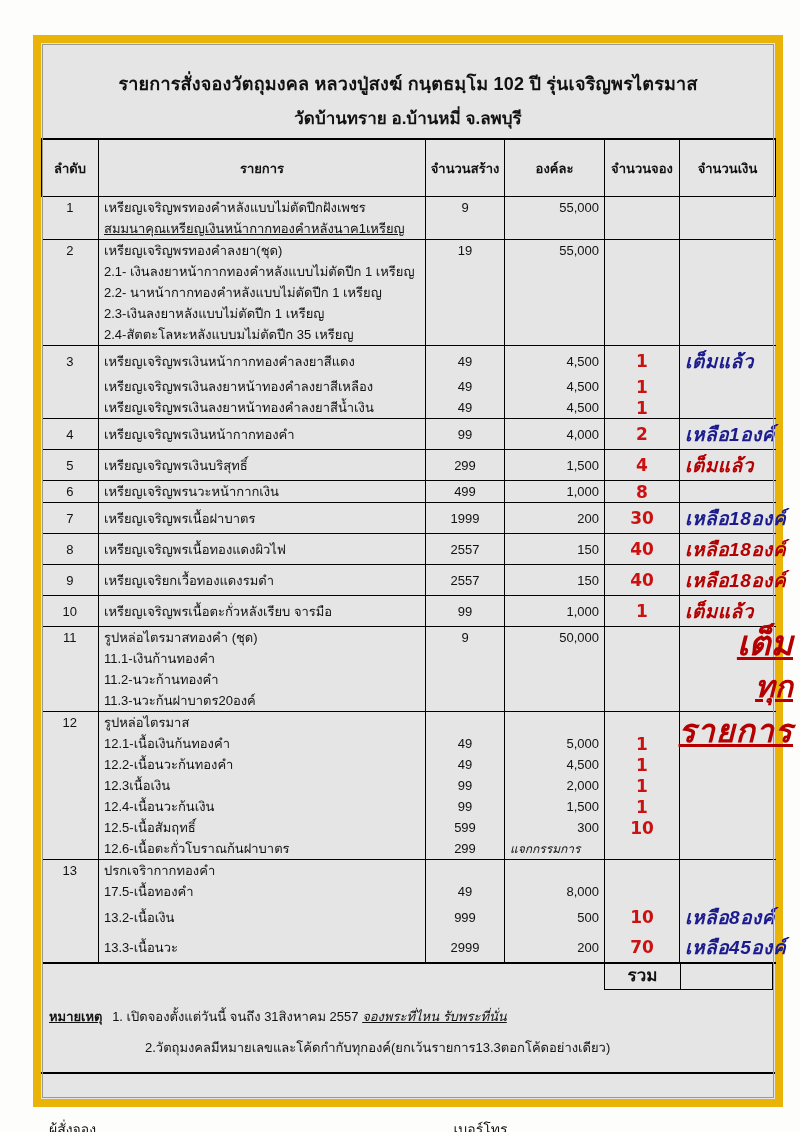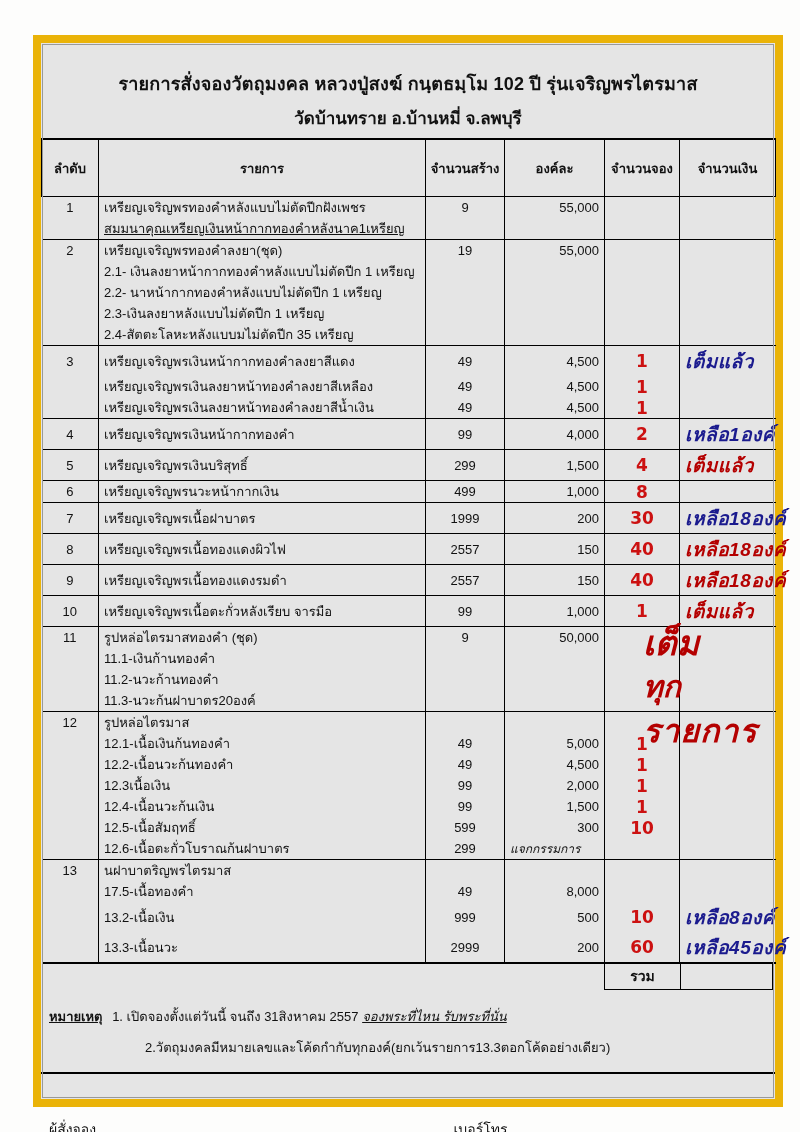--- a/index.html
+++ b/index.html
@@ -27,31 +27,31 @@
   td.c-price.it{font-style:italic;text-align:left;font-size:12px;}
   td.c-booked{text-align:center;}
   span.u{text-decoration:underline;}
   span.booked{color:var(--num-red);font-weight:bold;font-size:17px;
     font-family:"DejaVu Sans", sans-serif;}
   span.remain{font-weight:bold;font-style:italic;font-size:19px;letter-spacing:.5px;
     white-space:nowrap;}
   span.remain.blue{color:var(--ann-blue);}
   span.remain.red{color:var(--ann-red);}
 
-  .big-ann{position:absolute;right:-18px;top:578px;width:150px;text-align:left;
+  .big-ann{position:absolute;right:-18px;top:578px;width:150px;text-align:right;
     color:var(--ann-red);font-weight:bold;font-style:italic;line-height:44px;
-    font-size:34px;pointer-events:none;}
+    font-size:34px;pointer-events:none;text-decoration:underline;}
   .big-ann .w2{font-size:30px;}
   .big-ann .w3{font-size:32px;letter-spacing:1px;}
   .big-ann span{display:block;}
 
   .total-row{margin-left:563px;width:169px;height:26px;display:flex;
     border:1.5px solid #000;border-top:none;box-sizing:border-box;}
   .total-cell{width:75px;border-right:1px solid #000;text-align:center;
-    font-weight:bold;font-size:14px;line-height:24px;}
+    font-weight:bold;font-size:17px;line-height:24px;}
   .total-empty{flex:1;}
 
   .notes{margin-top:16px;padding-left:8px;font-size:13px;}
   .notes-label{font-weight:bold;text-decoration:underline;}
   .note-line1{margin-left:6px;}
   .note1-u{font-style:italic;text-decoration:underline;text-align:right;}
   .note-line2{margin-left:96px;margin-top:10px;}
 
   .divider{border-top:2px solid #000;margin-top:14px;}
 
@@ -207,21 +207,21 @@
         <tr class="grp">
           <td class="c-no">8</td>
           <td class="c-item"><span>เหรียญเจริญพรเนื้อทองแดงผิวไฟ</span></td>
           <td class="c-made">2557</td>
           <td class="c-price">150</td>
           <td class="c-booked"><span class="booked">40</span></td>
           <td class="c-money"><span class="remain red">เหลือ18องค์</span></td>
         </tr>
         <tr class="grp">
           <td class="c-no">9</td>
-          <td class="c-item"><span>เหรียญเจริญพรเนื้อทองแดงรมดำ</span></td>
+          <td class="c-item"><span>เหรียญเจริยกเวื้อทองแดงรมดำ</span></td>
           <td class="c-made">2557</td>
           <td class="c-price">150</td>
           <td class="c-booked"><span class="booked">40</span></td>
           <td class="c-money"><span class="remain red">เหลือ18องค์</span></td>
         </tr>
         <tr class="grp">
           <td class="c-no">10</td>
           <td class="c-item"><span>เหรียญเจริญพรเนื้อตะกั่วหลังเรียบ จารมือ</span></td>
           <td class="c-made">99</td>
           <td class="c-price">1,000</td>
@@ -311,21 +311,21 @@
         <tr>
           <td class="c-no"></td>
           <td class="c-item"><span>12.6-เนื้อตะกั่วโบราณก้นฝาบาตร</span></td>
           <td class="c-made">299</td>
           <td class="c-price it">แจกกรรมการ</td>
           <td class="c-booked"></td>
           <td class="c-money"></td>
         </tr>
         <tr class="grp">
           <td class="c-no">13</td>
-          <td class="c-item"><span>นฝาบาตริญพรไตรมาส</span></td>
+          <td class="c-item"><span>ปรกเจริากากทองคำ</span></td>
           <td class="c-made"></td>
           <td class="c-price"></td>
           <td class="c-booked"></td>
           <td class="c-money"></td>
         </tr>
         <tr>
           <td class="c-no"></td>
           <td class="c-item"><span>17.5-เนื้อทองคำ</span></td>
           <td class="c-made">49</td>
           <td class="c-price">8,000</td>
@@ -338,21 +338,21 @@
           <td class="c-made">999</td>
           <td class="c-price">500</td>
           <td class="c-booked"><span class="booked">10</span></td>
           <td class="c-money"><span class="remain blue">เหลือ8องค์</span></td>
         </tr>
         <tr>
           <td class="c-no"></td>
           <td class="c-item"><span>13.3-เนื้อนวะ</span></td>
           <td class="c-made">2999</td>
           <td class="c-price">200</td>
-          <td class="c-booked"><span class="booked">60</span></td>
+          <td class="c-booked"><span class="booked">70</span></td>
           <td class="c-money"><span class="remain blue">เหลือ45องค์</span></td>
         </tr>
       </tbody>
   </table>
 
   <div class="total-row">
     <div class="total-cell">รวม</div>
     <div class="total-empty"></div>
   </div>
 

